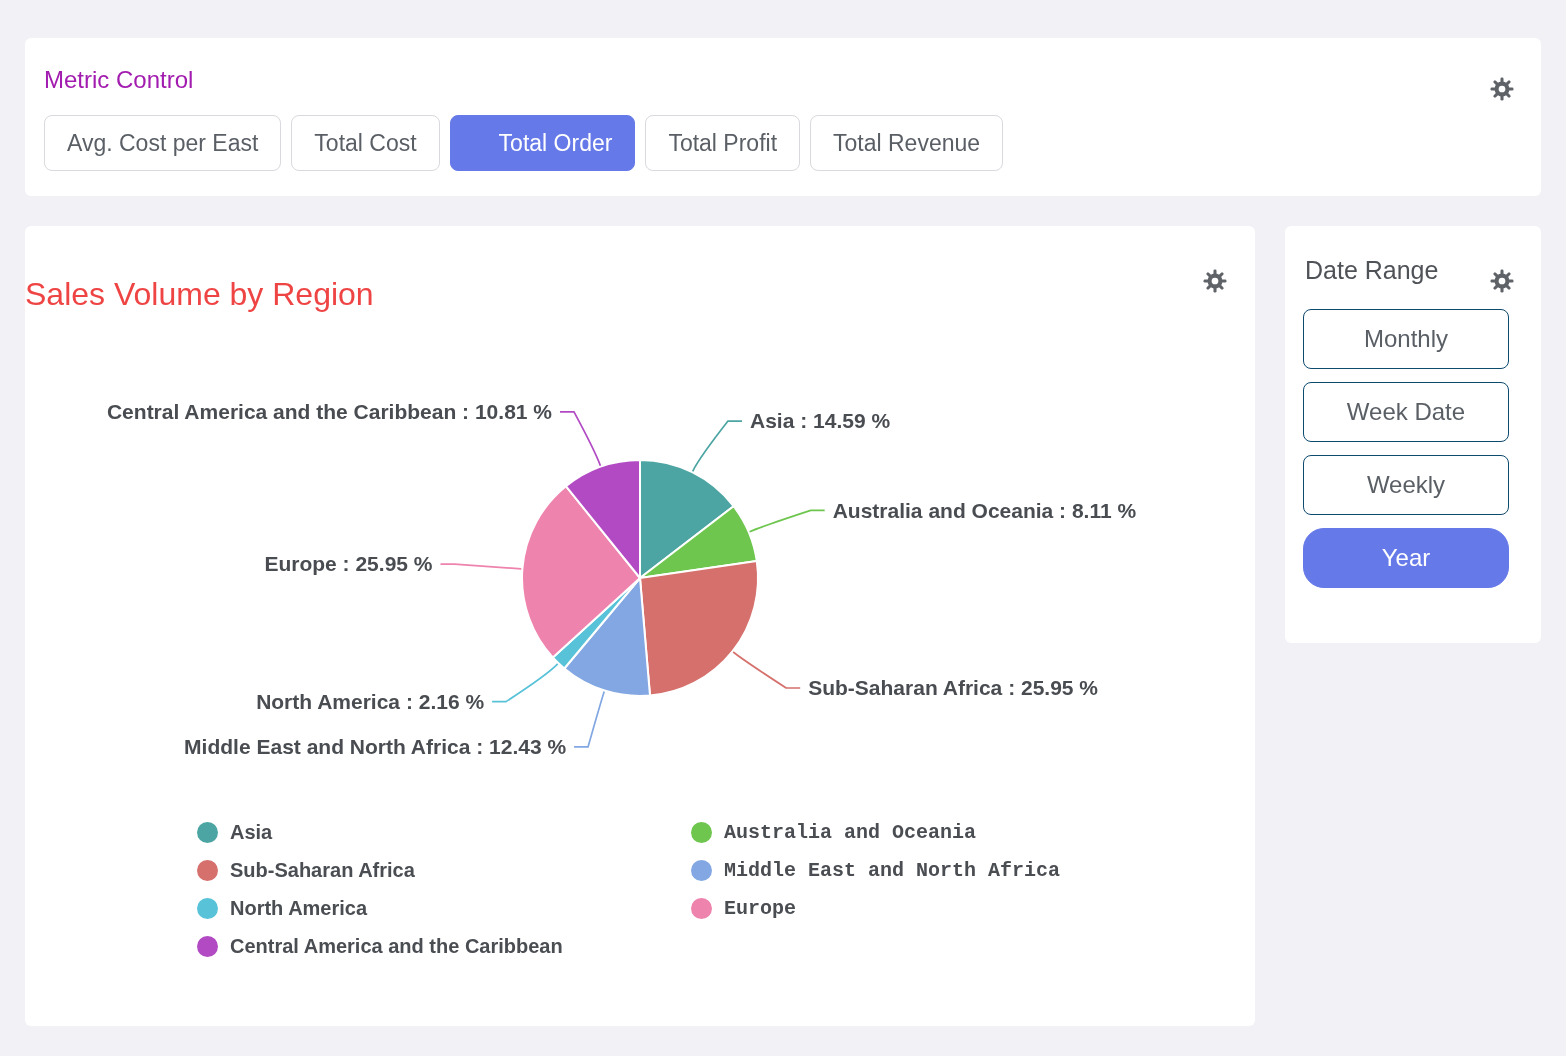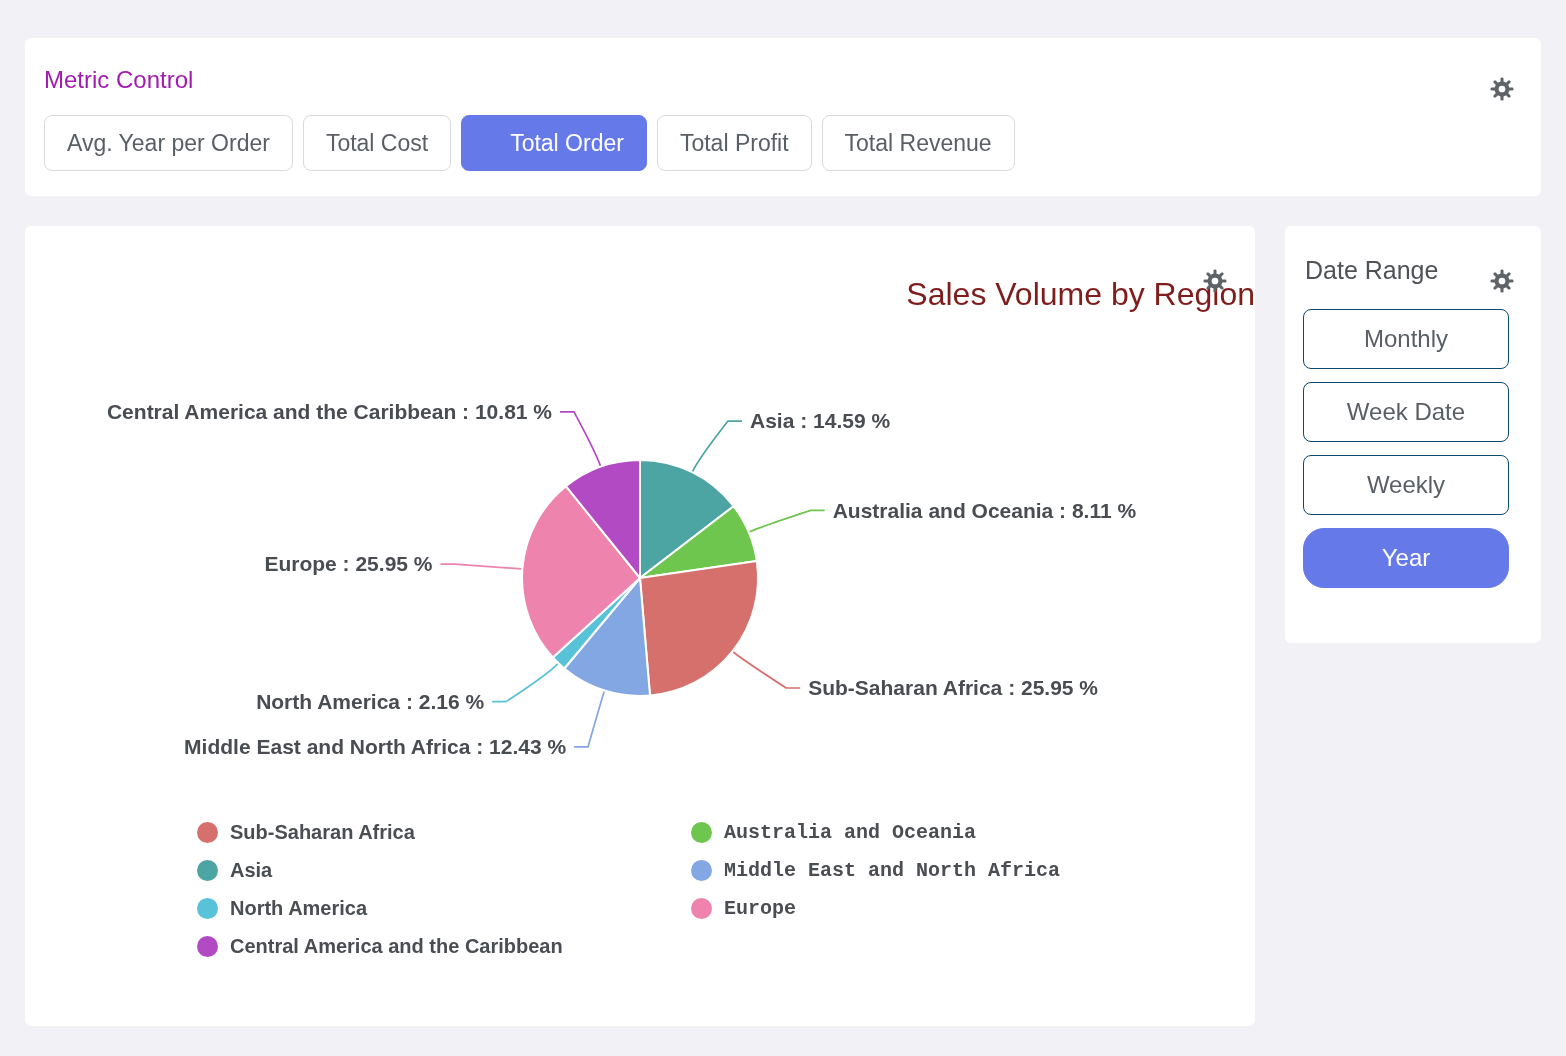--- a/index.html
+++ b/index.html
@@ -29,21 +29,21 @@
     cursor: pointer; white-space: nowrap;
   }
   .chip.selected { background: var(--accent); border-color: var(--accent); color: #fff; padding-left: 48px; }
 
   
   .main-row { display: flex; align-items: flex-start; margin-top: 30px; }
 
   .chart-panel { width: 1230px; height: 800px; }
   .chart-title {
     position: absolute; top: 50px; left: 0; width: 100%;
-    text-align: right; font-size: 32px; font-weight: 400; color: #7f1d1d;
+    text-align: left; font-size: 32px; font-weight: 400; color: #ef4444;
   }
   svg.pie-svg { position: absolute; inset: 0; }
 
   .legend-col { position: absolute; top: 587px; }
   .legend-row { display: flex; align-items: center; height: 38px; gap: 12px; cursor: pointer; }
   .legend-dot { width: 21px; height: 21px; border-radius: 50%; flex: 0 0 auto; }
   .legend-label { font-size: 20px; font-weight: 700; color: #4a4d52; white-space: nowrap; }
   .legend-col.col1 { left: 172px; }
   .legend-col.col2 { left: 666px; font-family: Liberation Mono, monospace; }
 
@@ -85,21 +85,21 @@
             <rect x="10.6" y="1.4" width="2.8" height="5.2" rx="1.2" transform="rotate(90 12 12)"></rect>
             <rect x="10.6" y="1.4" width="2.8" height="5.2" rx="1.2" transform="rotate(135 12 12)"></rect>
             <rect x="10.6" y="1.4" width="2.8" height="5.2" rx="1.2" transform="rotate(180 12 12)"></rect>
             <rect x="10.6" y="1.4" width="2.8" height="5.2" rx="1.2" transform="rotate(225 12 12)"></rect>
             <rect x="10.6" y="1.4" width="2.8" height="5.2" rx="1.2" transform="rotate(270 12 12)"></rect>
             <rect x="10.6" y="1.4" width="2.8" height="5.2" rx="1.2" transform="rotate(315 12 12)"></rect>
           </g>
     <circle cx="12" cy="12" r="3.1" fill="#ffffff"></circle>
         </svg></button>
     <div class="btn-row" id="metric-buttons">
-        <button class="chip">Avg. Year per Order</button>
+        <button class="chip">Avg. Cost per East</button>
         <button class="chip">Total Cost</button>
         <button class="chip selected">Total Order</button>
         <button class="chip">Total Profit</button>
         <button class="chip">Total Revenue</button>
       </div>
   </section>
 
   <div class="main-row">
 
     <section class="panel chart-panel">
@@ -136,26 +136,26 @@
           <text x="459.1" y="475.6" dy="0.35em" text-anchor="end" font-size="21" font-weight="bold" fill="#494c51">North America : 2.16 %</text>
           <path d="M 615 352 L 527.8 431.5 A 118 118 0 0 1 540.9 260.2 Z" fill="#ee83ad" stroke="#ffffff" stroke-width="2" stroke-linejoin="round"></path>
           <path d="M 496.3 342.9 Q 481.4 341.8 429.5 338.1 L 415.5 338.1" fill="none" stroke="#ee83ad" stroke-width="1.7"></path>
           <text x="407.5" y="338.1" dy="0.35em" text-anchor="end" font-size="21" font-weight="bold" fill="#494c51">Europe : 25.95 %</text>
           <path d="M 615 352 L 540.9 260.2 A 118 118 0 0 1 615.0 234.0 Z" fill="#b24ac4" stroke="#ffffff" stroke-width="2" stroke-linejoin="round"></path>
           <path d="M 575.4 239.8 Q 570.4 225.7 549.0 185.9 L 535.0 185.9" fill="none" stroke="#b24ac4" stroke-width="1.7"></path>
           <text x="527.0" y="185.9" dy="0.35em" text-anchor="end" font-size="21" font-weight="bold" fill="#494c51">Central America and the Caribbean : 10.81 %</text>
         </svg>
       <div class="legend-col col1" id="legend-col1">
           <div class="legend-row">
+            <span class="legend-dot" style="background: rgb(76, 165, 163);"></span>
+            <span class="legend-label">Asia</span>
+          </div>
+          <div class="legend-row">
             <span class="legend-dot" style="background: rgb(213, 112, 108);"></span>
             <span class="legend-label">Sub-Saharan Africa</span>
-          </div>
-          <div class="legend-row">
-            <span class="legend-dot" style="background: rgb(76, 165, 163);"></span>
-            <span class="legend-label">Asia</span>
           </div>
           <div class="legend-row">
             <span class="legend-dot" style="background: rgb(88, 194, 216);"></span>
             <span class="legend-label">North America</span>
           </div>
           <div class="legend-row">
             <span class="legend-dot" style="background: rgb(178, 74, 196);"></span>
             <span class="legend-label">Central America and the Caribbean</span>
           </div>
         </div>

